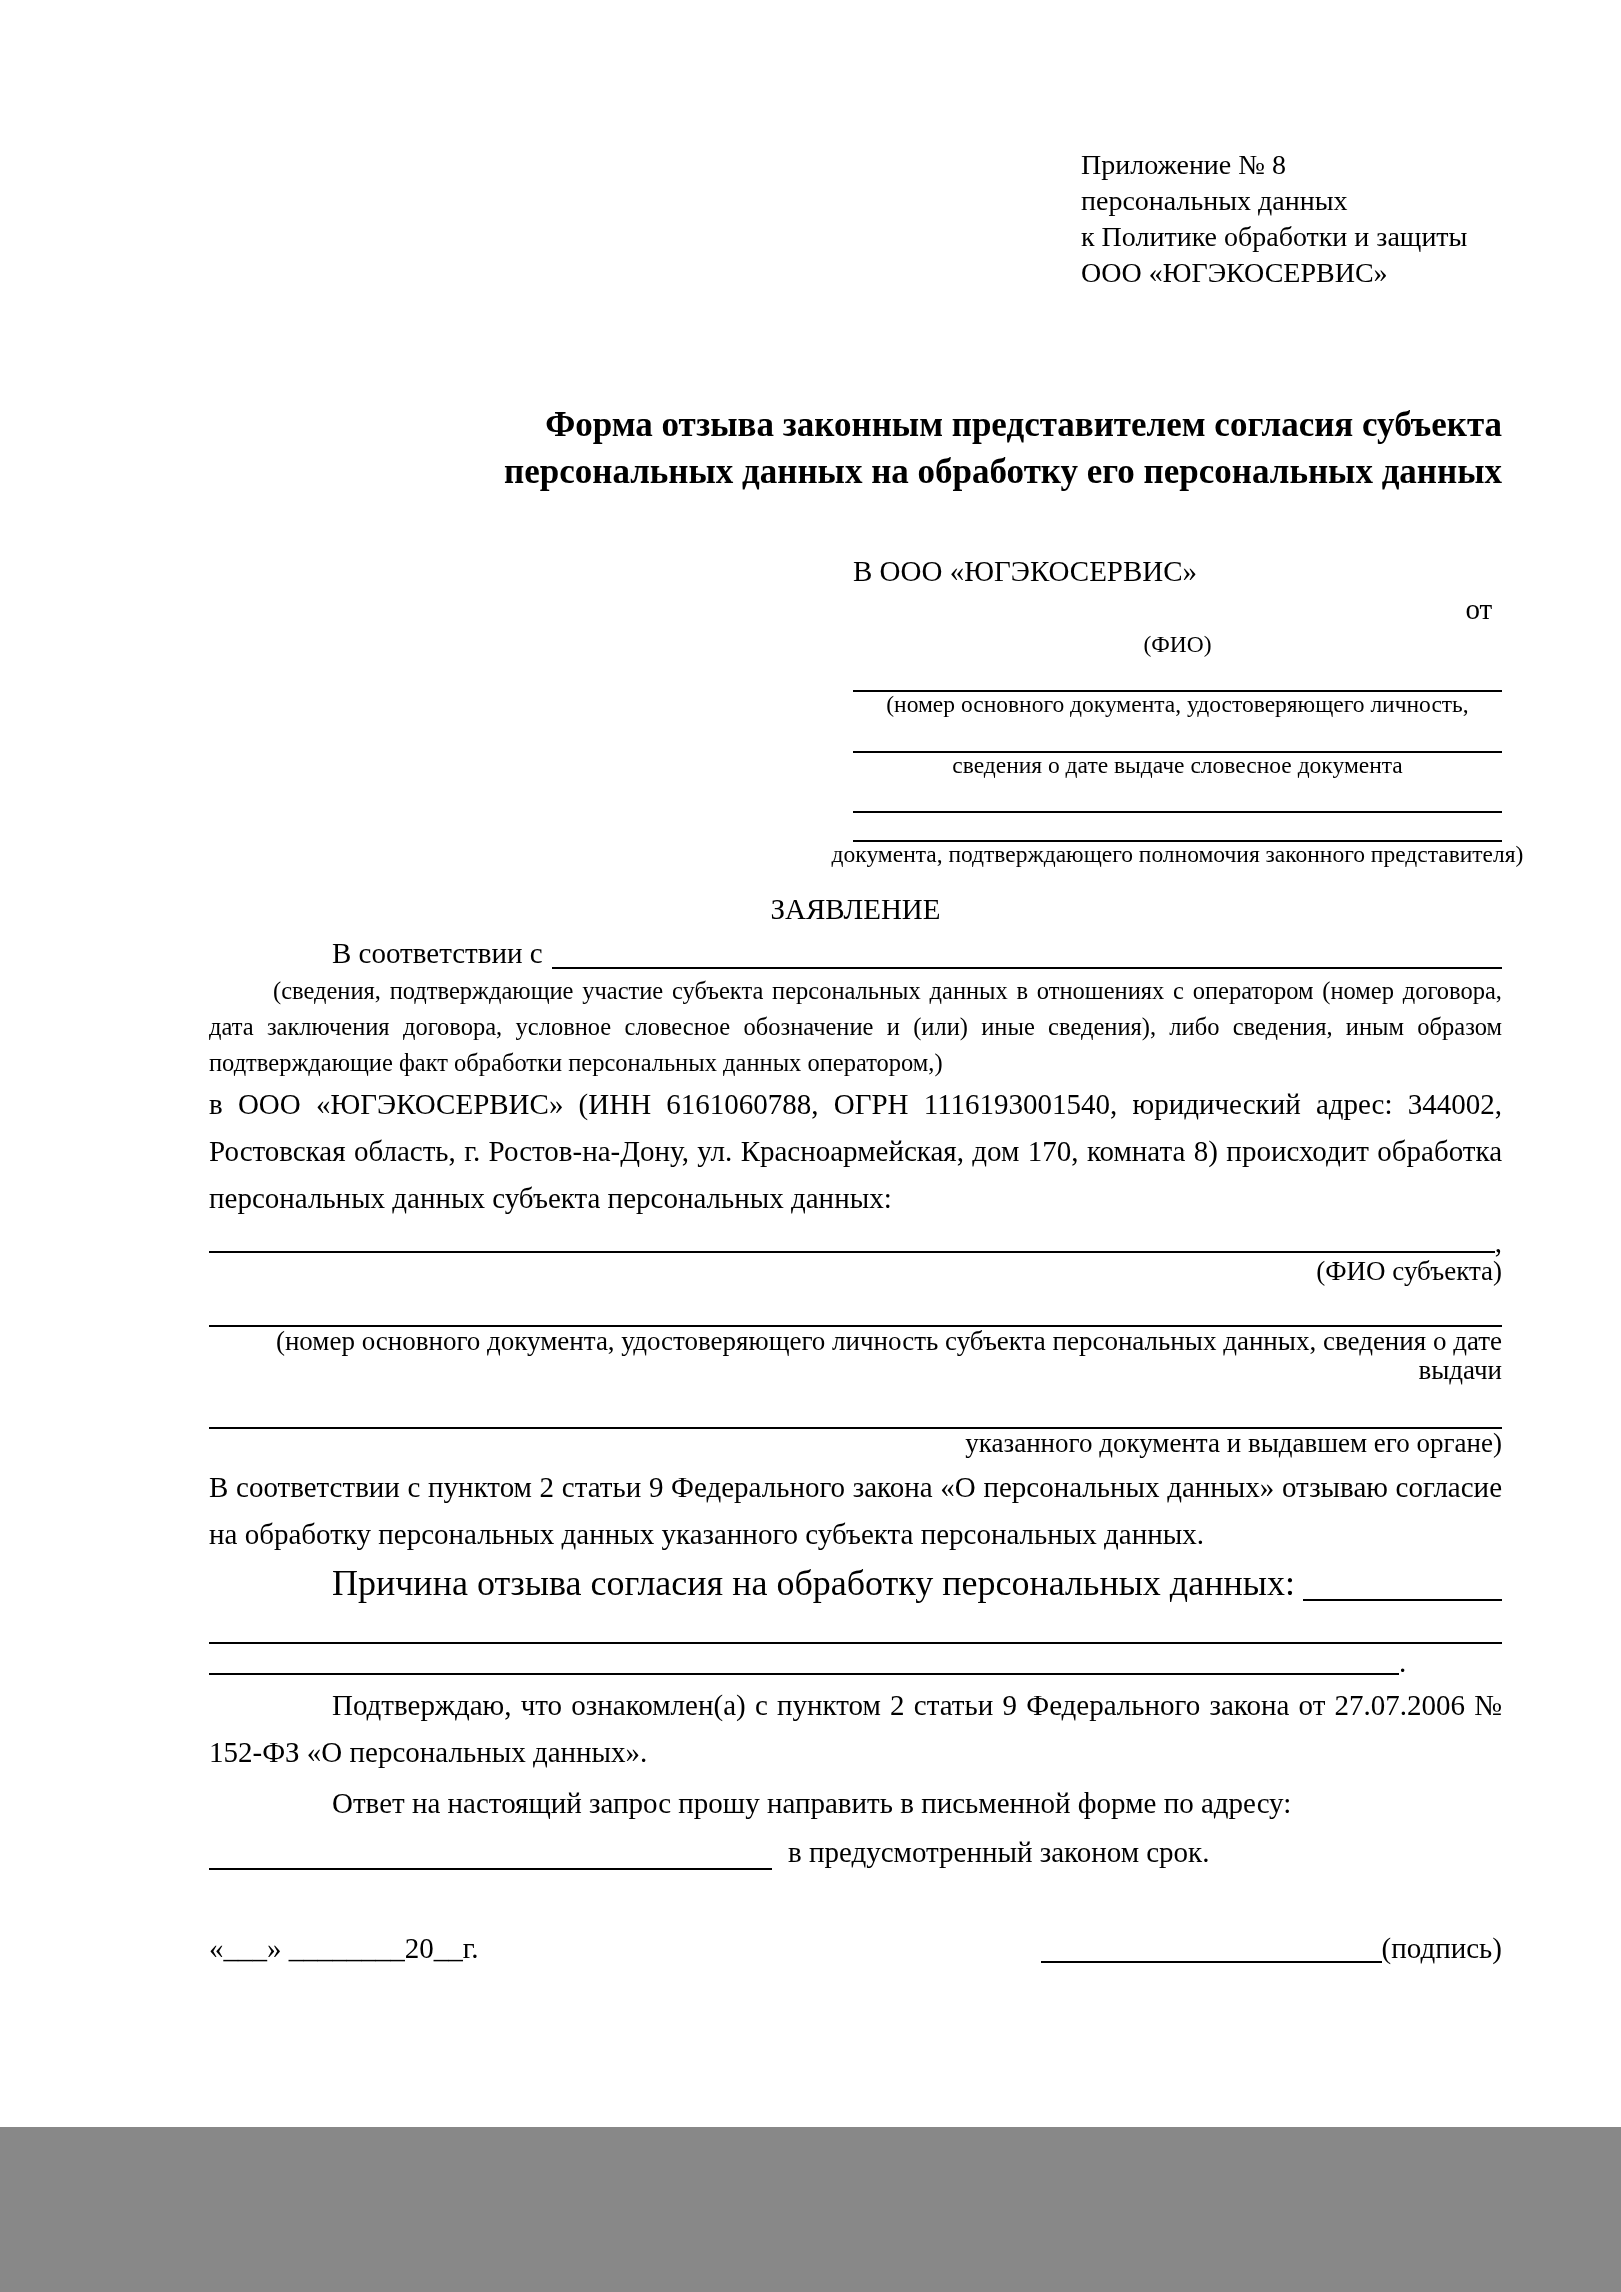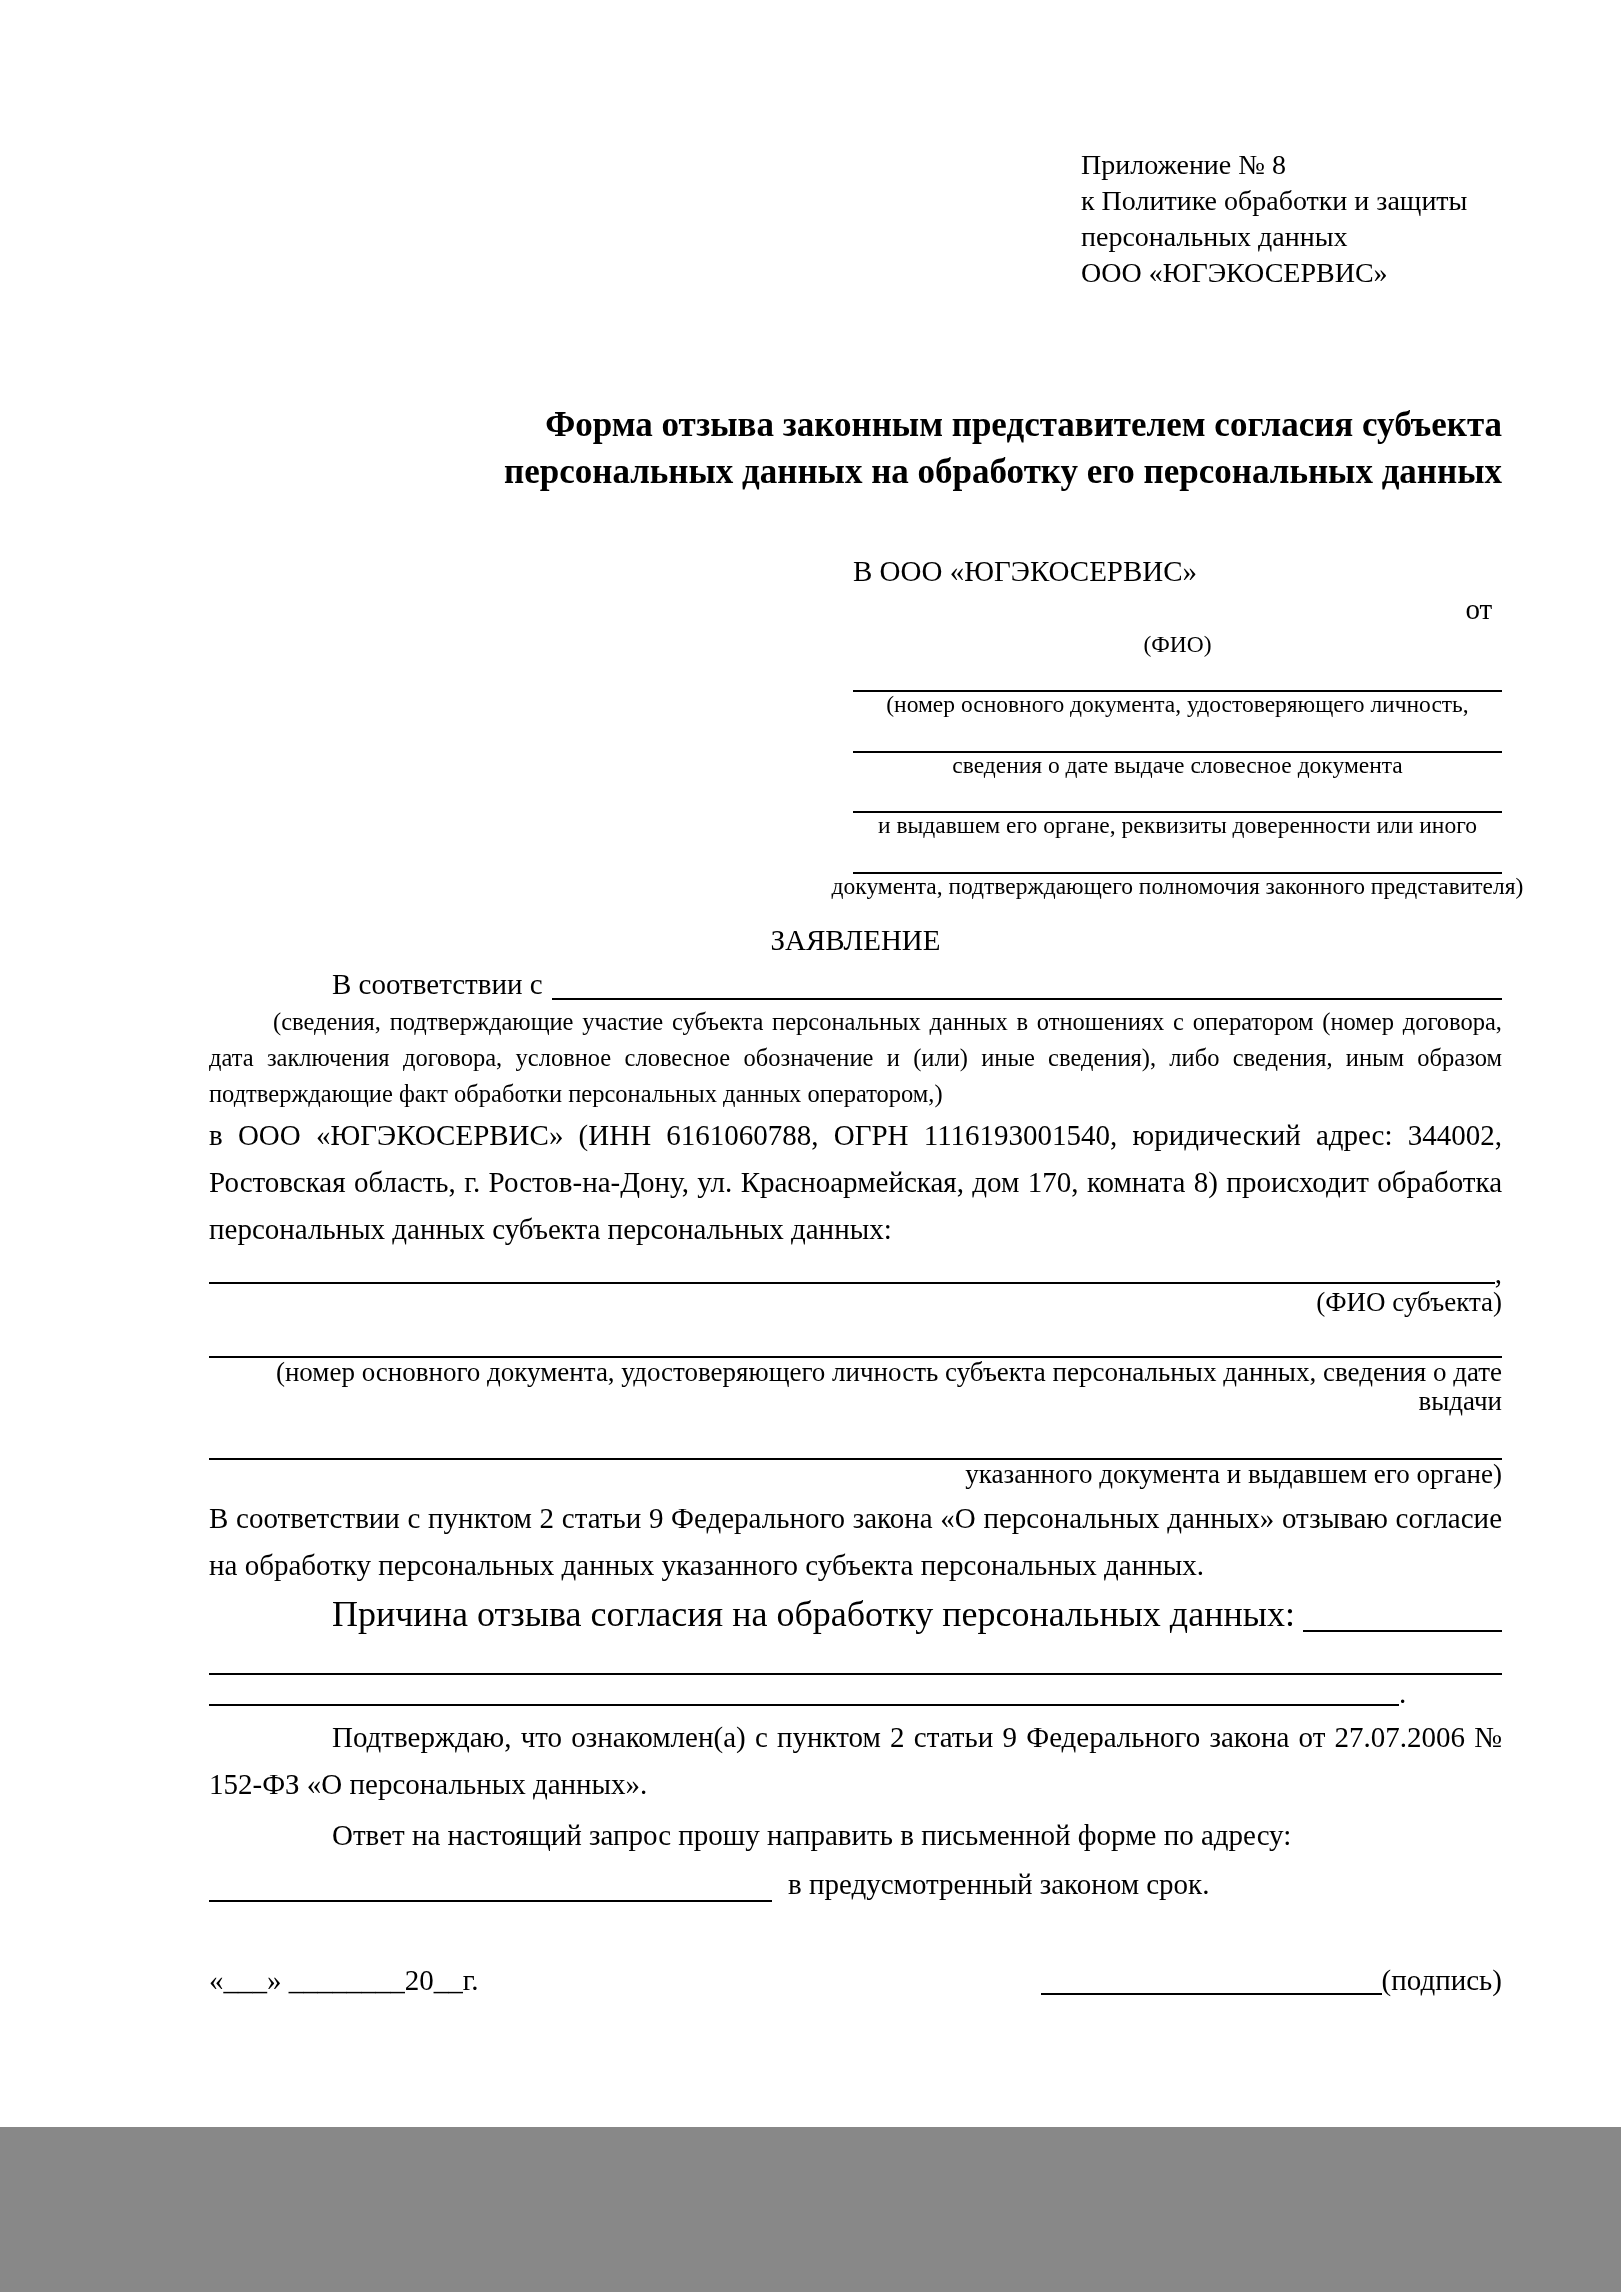--- a/index.html
+++ b/index.html
@@ -50,22 +50,22 @@
   .sig { display:flex; align-items:flex-end; }
   .sig-line { width:341px; border-bottom:2.9px solid #000; height:1px; margin-bottom:4.9px; }
 </style>
 </head>
 <body>
 
 <div class="page">
 
   <div class="hdr">
     <div>Приложение № 8</div>
+    <div>персональных данных</div>
     <div>к Политике обработки и защиты</div>
-    <div>персональных данных</div>
     <div>ООО «ЮГЭКОСЕРВИС»</div>
   </div>
 
   <div class="title">
     <div>Форма отзыва законным представителем согласия субъекта</div>
     <div>персональных данных на обработку его персональных данных</div>
   </div>
 
   <div class="addr">
     <div class="addr-to">В ООО «ЮГЭКОСЕРВИС»</div>
@@ -75,21 +75,20 @@
     </div>
     <div class="addr-cap">(ФИО)</div>
 
     <div class="addr-line"></div>
     <div class="addr-cap">(номер основного документа, удостоверяющего личность,</div>
 
     <div class="addr-line"></div>
     <div class="addr-cap">сведения о дате выдаче словесное документа</div>
 
     <div class="addr-line"></div>
-    <div class="addr-cap">и выдавшем его органе, реквизиты доверенности или иного</div>
 
     <div class="addr-line"></div>
     <div class="addr-cap">документа, подтверждающего полномочия законного представителя)</div>
   </div>
 
   <div class="stmt-head">ЗАЯВЛЕНИЕ</div>
 
   <div class="row intro">
     <span class="lbl">В соответствии с</span>
     <span class="fill"></span>

